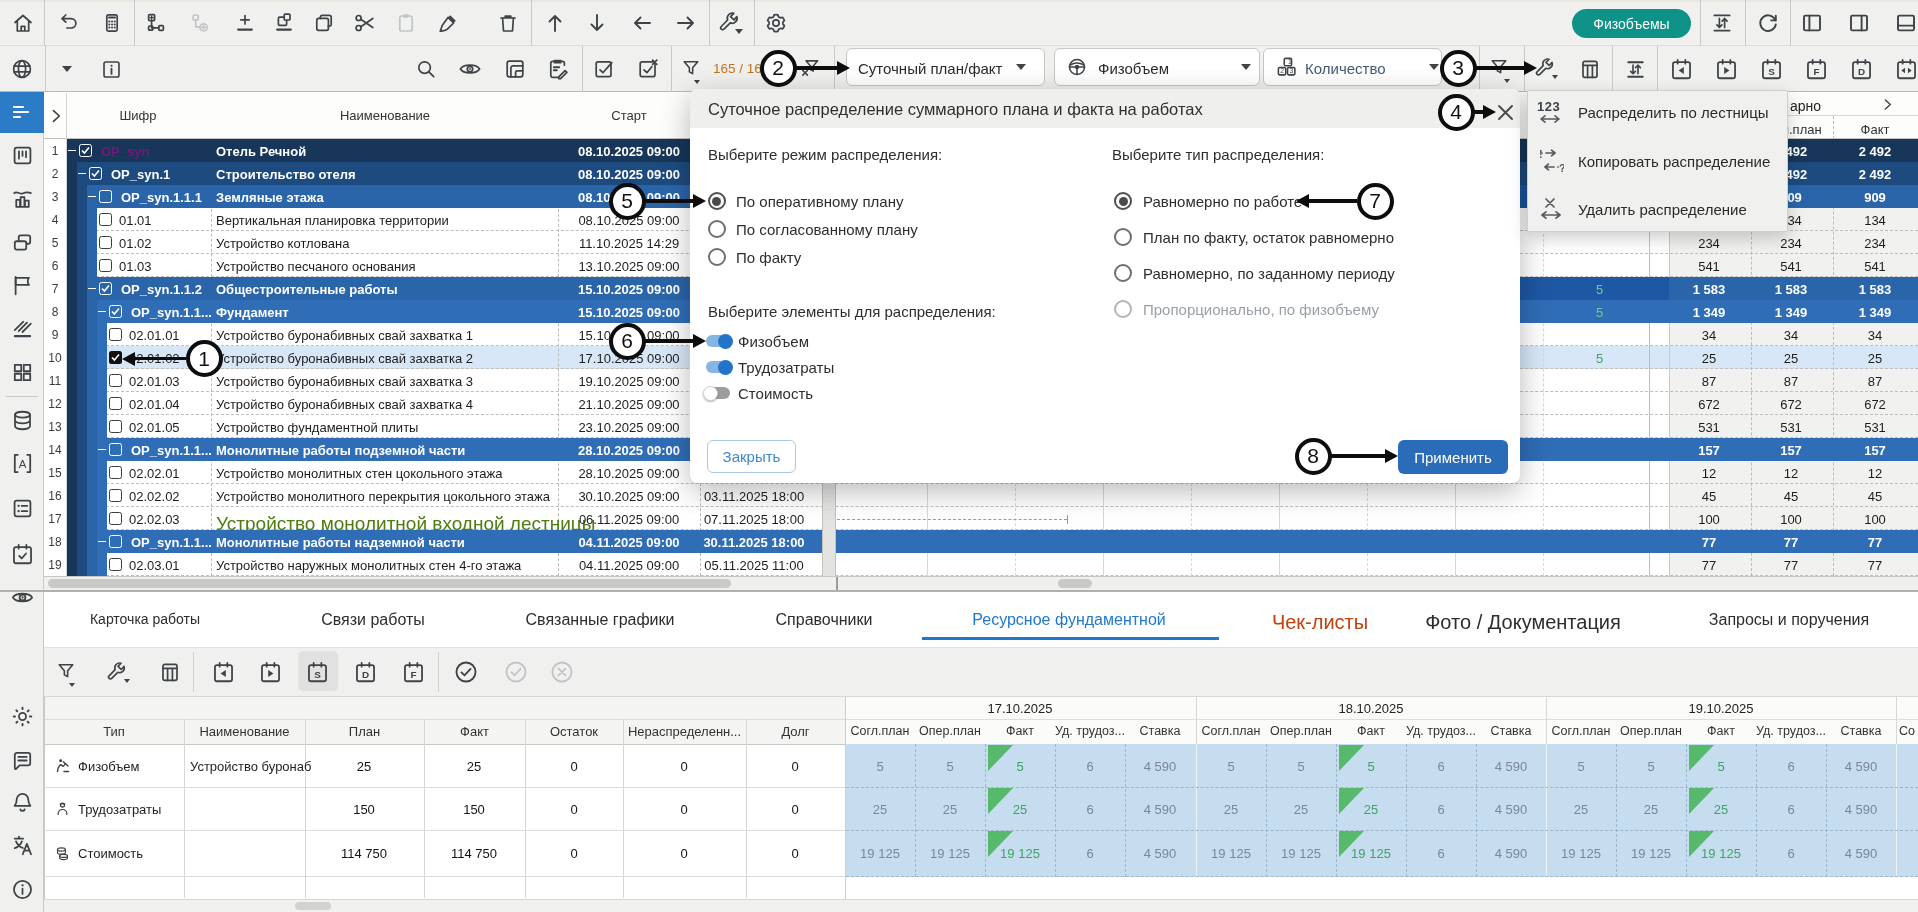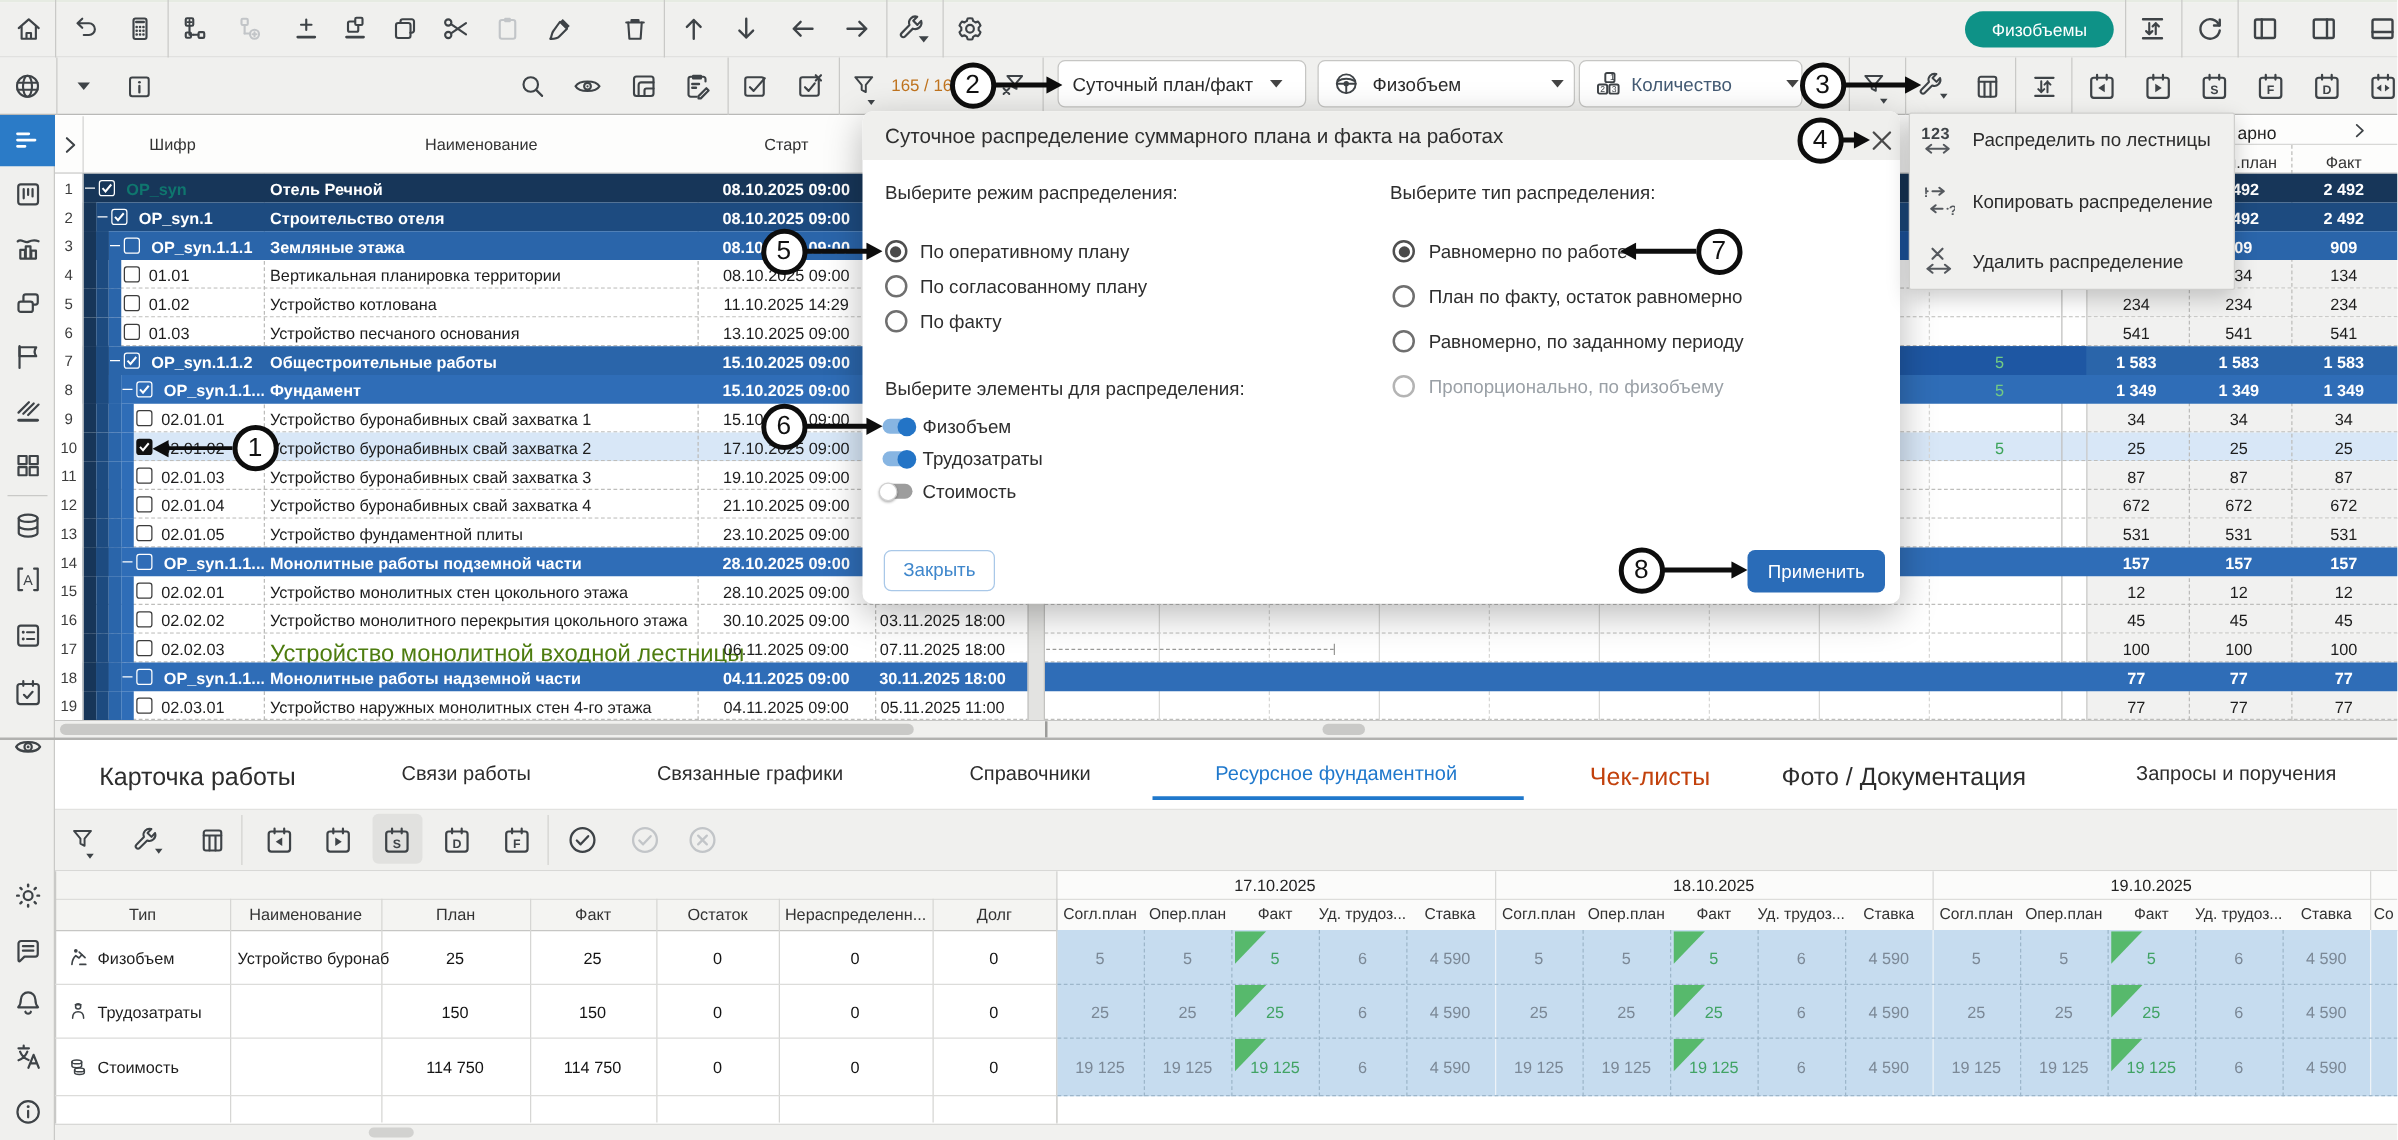--- a/index.html
+++ b/index.html
@@ -540,21 +540,21 @@
 <div class="a" style="left:837px;top:519px;width:230px;height:1px;border-top:1px dashed #9a9a98"></div>
 <div class="a" style="left:1067px;top:515px;width:1px;height:9px;background:#9a9a98"></div>
 <div class="a" style="left:66px;top:139px;width:1852px;height:0px;"></div>
 <div class="a" style="left:66px;top:139px;width:1852px;height:23px;background:#173659"></div>
 <div class="a" style="left:68px;top:149.7px;width:8px;height:1.6px;background:#fff"></div>
 <div class="a" style="left:79px;top:144.0px;width:13px;height:13px;border:1.6px solid #fff;border-radius:2.5px;">
     <svg width="13" height="13" viewBox="0 0 13 13" style="position:absolute;left:-1px;top:-1px">
       <path d="M3 6.5l2.4 2.6L10 3.6" stroke="#fff" stroke-width="1.6" fill="none"></path>
     </svg>
   </div>
-<div class="txt" style="left:101px;top:143.5px;width:110px;overflow:hidden;font-size:13px;font-weight:bold;color:#0f766e">OP_syn</div>
+<div class="txt" style="left:101px;top:143.5px;width:110px;overflow:hidden;font-size:13px;font-weight:bold;color:#701a75">OP_syn</div>
 <div class="txt" style="left:216px;top:143.5px;font-size:13px;font-weight:bold;color:#fff">Отель Речной</div>
 <div class="txt" style="left:629px;top:143.5px;transform:translateX(-50%);font-size:13px;font-weight:bold;color:#fff">08.10.2025 09:00</div>
 <div class="txt" style="left:1709px;top:143.5px;transform:translateX(-50%);font-size:13px;font-weight:bold;color:#fff">2 492</div>
 <div class="txt" style="left:1791px;top:143.5px;transform:translateX(-50%);font-size:13px;font-weight:bold;color:#fff">2 492</div>
 <div class="txt" style="left:1875px;top:143.5px;transform:translateX(-50%);font-size:13px;font-weight:bold;color:#fff">2 492</div>
 <div class="a" style="left:66px;top:162px;width:11px;height:23px;background:#173659"></div>
 <div class="a" style="left:66px;top:162px;width:1852px;height:0px;"></div>
 <div class="a" style="left:77px;top:162px;width:1841px;height:23px;background:#1d4b80"></div>
 <div class="a" style="left:66px;top:162px;width:11px;height:23px;background:#173659"></div>
 <div class="a" style="left:78px;top:172.7px;width:8px;height:1.6px;background:#fff"></div>
@@ -817,21 +817,21 @@
 <div class="txt" style="left:55px;top:535px;transform:translateX(-50%);font-size:12px;color:#3c3c3c">18</div>
 <div class="txt" style="left:55px;top:558px;transform:translateX(-50%);font-size:12px;color:#3c3c3c">19</div>
 <div class="a" style="left:822px;top:93px;width:14px;height:483px;background:#e3e3e1;border-left:1px solid #c2c2c0;border-right:1px solid #c2c2c0"></div>
 <div class="a" style="left:44px;top:576px;width:1874px;height:1px;background:#c6c6c4"></div>
 <div class="a" style="left:44px;top:577px;width:1874px;height:13px;background:#f0f0ee"></div>
 <div class="a" style="left:48px;top:579px;width:683px;height:9px;background:#c9c9c7;border-radius:5px"></div>
 <div class="a" style="left:836px;top:577px;width:2px;height:13px;background:#9c9c9a"></div>
 <div class="a" style="left:1058px;top:579px;width:34px;height:9px;background:#c9c9c7;border-radius:5px"></div>
 <div class="a" style="left:0px;top:590px;width:1918px;height:2px;background:#b1b1af"></div>
 <div class="a" style="left:44px;top:592px;width:1874px;height:56px;background:#fff;border-bottom:1px solid #e2e2e0"></div>
-<div class="txt" style="left:158px;top:611px;transform:translateX(-50%);font-size:20px;color:#2d2d2d">Карточка работы</div>
+<div class="txt" style="left:145px;top:611px;transform:translateX(-50%);font-size:14px;color:#2d2d2d">Карточка работы</div>
 <div class="txt" style="left:373px;top:611px;transform:translateX(-50%);font-size:16px;color:#2d2d2d">Связи работы</div>
 <div class="txt" style="left:600px;top:611px;transform:translateX(-50%);font-size:16px;color:#2d2d2d">Связанные графики</div>
 <div class="txt" style="left:824px;top:611px;transform:translateX(-50%);font-size:16px;color:#2d2d2d">Справочники</div>
 <div class="txt" style="left:1069px;top:611px;transform:translateX(-50%);font-size:16px;color:#1f78cc">Ресурсное фундаментной</div>
 <div class="txt" style="left:1320px;top:611px;transform:translateX(-50%);font-size:20px;color:#c2410c">Чек-листы</div>
 <div class="txt" style="left:1523px;top:611px;transform:translateX(-50%);font-size:20px;color:#2d2d2d">Фото / Документация</div>
 <div class="txt" style="left:1789px;top:611px;transform:translateX(-50%);font-size:16px;color:#2d2d2d">Запросы и поручения</div>
 <div class="a" style="left:922px;top:637px;width:297px;height:3px;background:#1f78cc"></div>
 <div class="a" style="left:44px;top:648px;width:1874px;height:49px;background:#f0f0ee;border-bottom:1px solid #d8d8d6"></div>
 <div class="a" style="left:193px;top:652px;width:1px;height:40px;background:#d2d2d0"></div>

